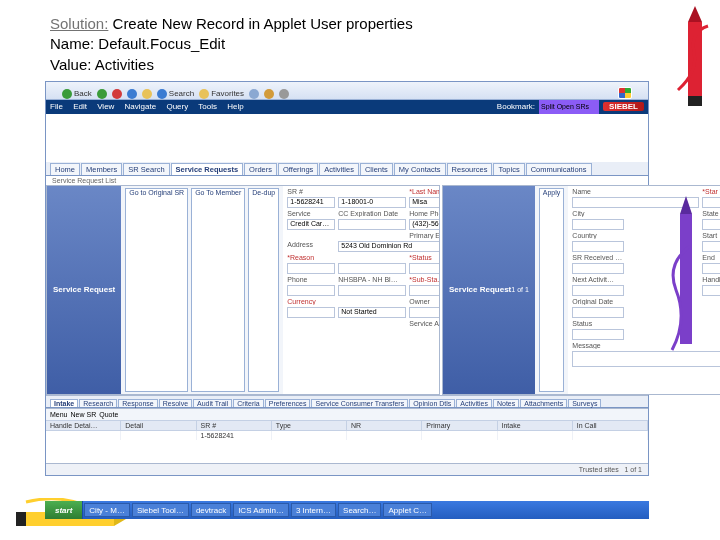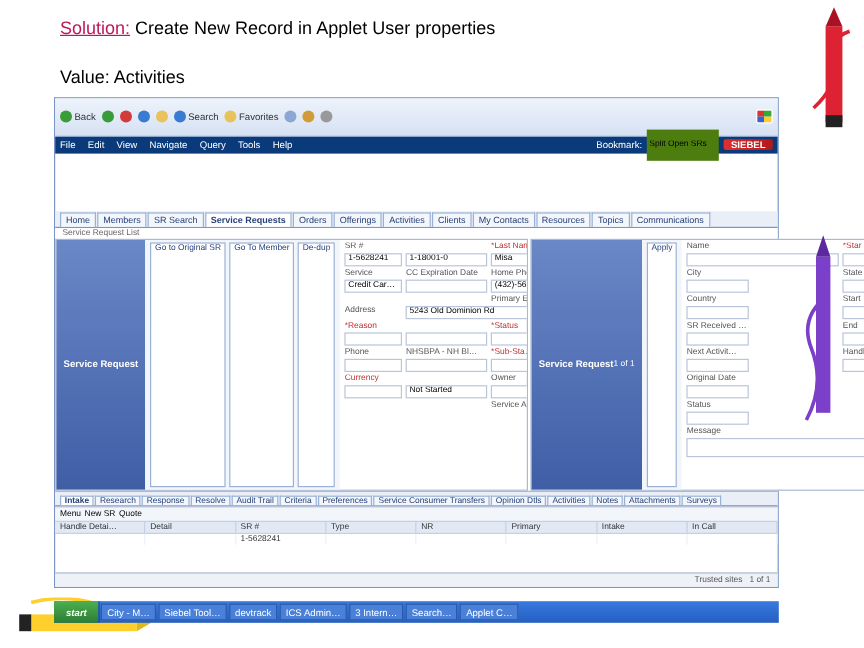--- a/index.html
+++ b/index.html
@@ -1,28 +1,28 @@
 <!DOCTYPE html>
 <html><head>
 <meta charset="utf-8">
 <style>
   * { box-sizing: border-box; margin: 0; padding: 0; }
   body { font-family: Arial, sans-serif; font-size: 9px; width: 720px; height: 540px; background: #fff; position: relative; overflow: hidden; }
   .heading { padding: 14px 50px 6px 50px; font-size: 15px; line-height: 1.35; }
-  .heading .sol { color: #be185d; text-decoration: underline; }
+  .heading .sol { color: #737373; text-decoration: underline; }
   .heading .rest { color: #000; }
   .browser { margin: 0 45px; border: 1px solid #7a95c4; background: #fff; width: 604px; }
   .titlebar { background: linear-gradient(#2a64c9,#1a4aa8); color: #fff; height: 14px; padding: 0 4px; font-size: 8px; display: flex; align-items: center; }
-  .ie-toolbar { background: linear-gradient(#eef3fb,#d6e1f3); height: 32px; border-bottom: 1px solid #9ab1d6; display: flex; align-items: center; gap: 5px; padding: 0 4px; font-size: 8px; color: #333; }
+  .ie-toolbar { background: linear-gradient(#eef3fb,#d6e1f3); height: 18px; border-bottom: 1px solid #9ab1d6; display: flex; align-items: flex-end; gap: 5px; padding: 0 16px; font-size: 8px; color: #333; }
   .ie-toolbar .tbtn { display:flex; align-items:center; gap:2px; }
   .ie-toolbar .ico { width:10px; height:10px; border-radius:50%; display:inline-block; }
   .app-menu { background: #0a3a7a; color:#fff; height:14px; display:flex; align-items:center; justify-content:space-between; padding:0 4px; font-size:8px; }
   .app-menu .left span { margin-right:8px; }
   .app-menu .right { display:flex; align-items:center; gap:4px; }
-  .app-menu .search-box { background:#4d7c0f; color:#000; border:none; width:60px; height:26px; font-size:7px; padding:0 2px; }
+  .app-menu .search-box { background:#8b5cf6; color:#000; border:none; width:60px; height:14px; font-size:7px; padding:0 2px; }
   .brand { background: linear-gradient(90deg,#e03030,#b01818); color:#fff; font-weight:bold; font-size:8px; padding:0 6px; border-radius:2px; }
   .tabs1 { background:#e9eef7; height:14px; display:flex; align-items:flex-end; padding:0 4px; border-bottom:1px solid #7a95c4; gap:1px;margin-top:48px; }
   .tabs1 .tab { background:#f3f6fb; border:1px solid #9ab1d6; border-bottom:none; padding:1px 4px; font-size:7.5px; color:#27407a; }
   .tabs1 .tab.active { background:#fff; font-weight:bold; }
   .crumb { background:#fff; font-size:7px; color:#666; padding:1px 6px; }
   .twocol { display:flex; height:210px; }
   .pane { flex:1; border:1px solid #aab8d0; background:#fff; display:flex; }
   .pane + .pane { margin-left:2px; }
   .pane-head { background:linear-gradient(#6a87c6,#3f5ea6); color:#fff; font-size:8px; padding:2px 6px; font-weight:bold; display:flex; justify-content:space-between; align-items:center; }
   .pane-tools { background:#f2f5fa; display:flex; gap:3px; padding:2px 4px; font-size:7px; }
@@ -72,21 +72,21 @@
 </svg>
 <svg class="crayon yellow" width="120" height="40" viewBox="0 0 120 40">
   <rect x="16" y="14" width="90" height="14" fill="#ffcf2e"></rect>
     <polygon points="106,14 106,28 118,21" fill="#e0b818"></polygon>
     <rect x="8" y="14" width="10" height="14" fill="#222"></rect>
   <path d="M18 4 Q50 -4 80 8 Q100 16 112 10" stroke="#ffcf2e" stroke-width="3" fill="none"></path>
 </svg>
 
 <div class="heading">
   <span class="sol">Solution:</span><span class="rest"> Create New Record in Applet User properties</span><br>
-  <br>
+  <span class="rest">Name: Default.Focus_Edit</span><br>
   <span class="rest">Value: Activities</span>
 </div>
 
 <div class="browser">
 
   <div class="ie-toolbar">
     <span class="tbtn">
         <span class="ico" style="background:#3a9b3a"></span>
         <span>Back</span>
       </span>

